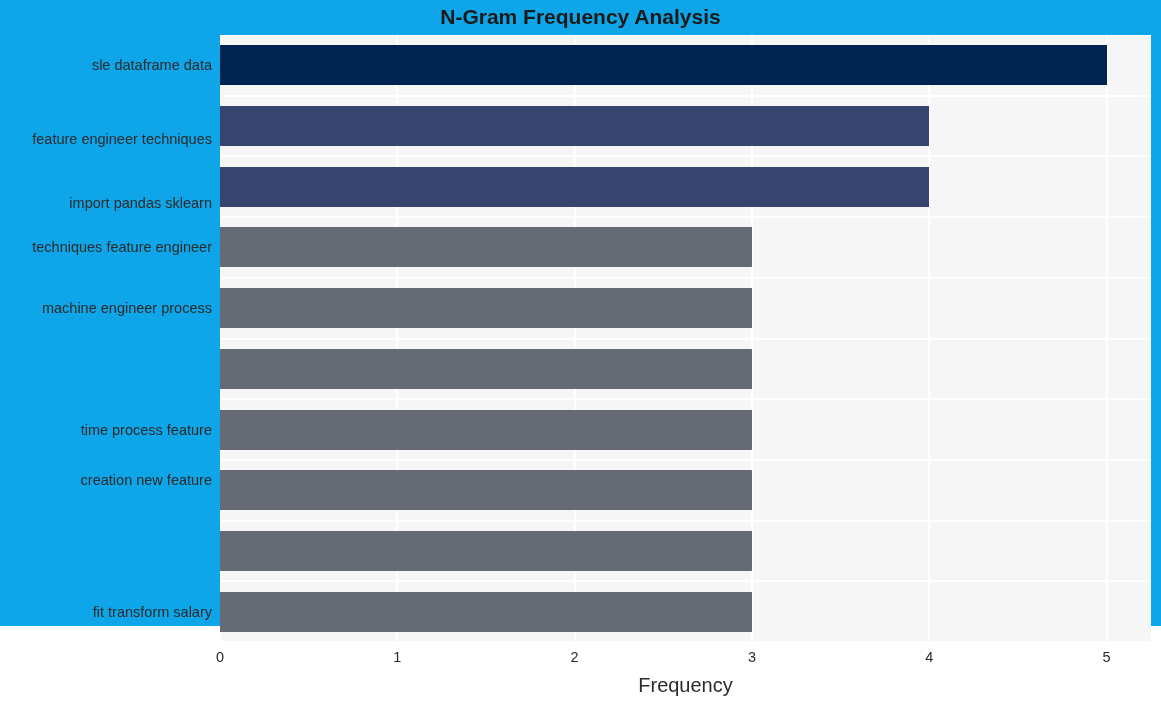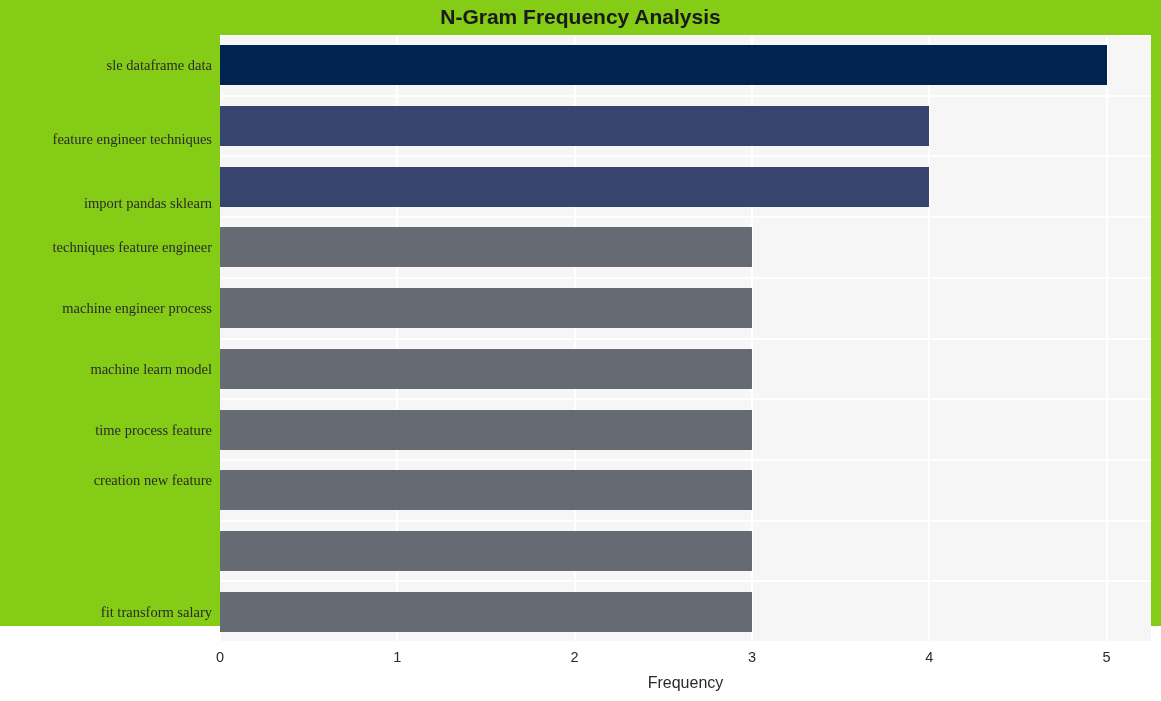--- a/index.html
+++ b/index.html
@@ -10,21 +10,21 @@
     width: 1161px;
     height: 701px;
     background: #ffffff;
     font-family: "Liberation Sans", sans-serif;
     overflow: hidden;
   }
   #figure {
     position: relative;
     width: 1161px;
     height: 626px;
-    background: #84cc16;
+    background: #0ea5e9;
   }
   
   #chart-title {
     position: absolute;
     left: 0;
     top: 5px;
     width: 1161px;
     text-align: center;
     font-size: 21px;
     font-weight: bold;
@@ -61,21 +61,20 @@
     left: 0;
     height: 40px;
   }
   
   #y-axis-labels {
     position: absolute;
     left: 0;
     top: 35px;
     width: 212px;
     height: 607px;
-    font-family: Liberation Serif, serif;
   }
   .y-tick-label {
     position: absolute;
     right: 0;
     width: 212px;
     text-align: right;
     font-size: 14.5px;
     color: #2b2b2b;
     line-height: 16px;
     white-space: nowrap;
@@ -97,21 +96,21 @@
     font-size: 14.5px;
     color: #2b2b2b;
     line-height: 18px;
   }
   #x-axis-title {
     position: absolute;
     left: 220px;
     top: 674px;
     width: 931px;
     text-align: center;
-    font-size: 16px;
+    font-size: 20px;
     color: #2b2b2b;
   }
 </style>
 </head>
 <body>
 
 <div id="figure">
 
   <div id="chart-title">N-Gram Frequency Analysis</div>
 
@@ -146,21 +145,20 @@
       <div class="bar" title="fit transform salary: 3" style="width: 532px; top: 556.65px; background: rgb(102, 106, 115);"></div>
     </div>
 
   <div id="y-axis-labels">
 
   <div class="y-tick-label" style="top: 22.35px;">sle dataframe data</div>
       <div class="y-tick-label" style="top: 83.05px; margin-top: 13px;">feature engineer techniques</div>
       <div class="y-tick-label" style="top: 160px;">import pandas sklearn</div>
       <div class="y-tick-label" style="top: 204.45px;">techniques feature engineer</div>
       <div class="y-tick-label" style="top: 265.15px;">machine engineer process</div>
-      <div class="y-tick-label" style="top: 325.85px;">machine learn model</div>
       <div class="y-tick-label" style="top: 386.55px;">time process feature</div>
       <div class="y-tick-label" style="top: 437px;">creation new feature</div>
       <div class="y-tick-label" style="top: 568.65px;">fit transform salary</div>
     </div>
 
   <div id="x-axis-labels">
 
   <div class="x-tick-label" style="left: 220px;">0</div>
       <div class="x-tick-label" style="left: 397.333px;">1</div>
       <div class="x-tick-label" style="left: 574.667px;">2</div>

